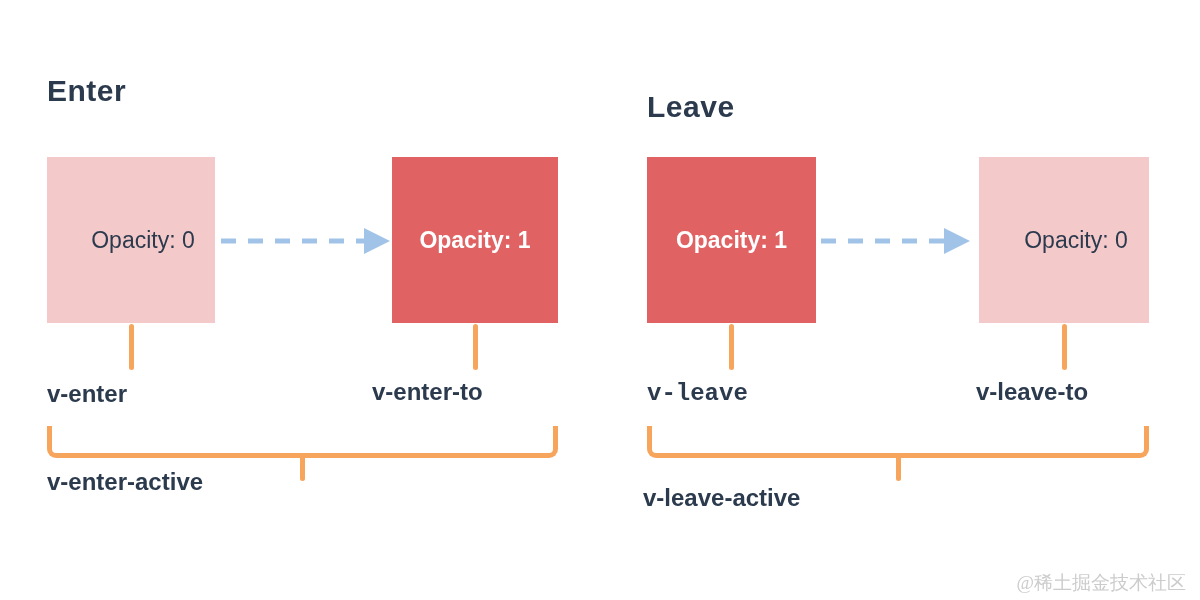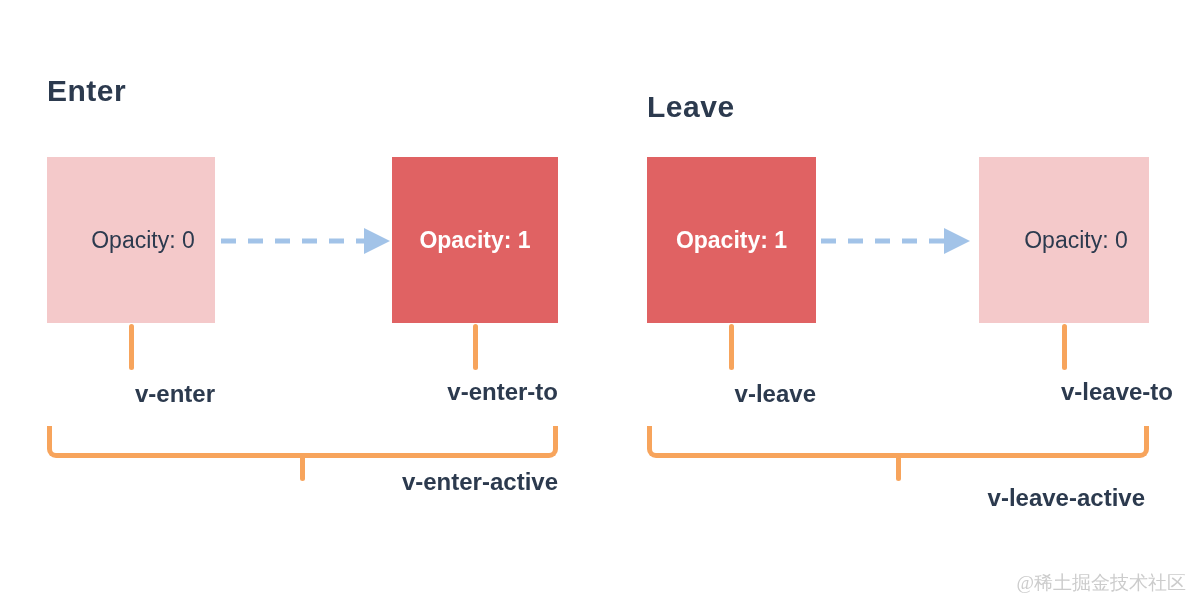--- a/index.html
+++ b/index.html
@@ -36,21 +36,21 @@
   .stem {
     width: 5px;
     background: var(--orange, #f7a45c);
     border-radius: 3px;
   }
 
   .class-label {
     font-size: 24px;
     font-weight: bold;
     color: var(--text, #2c3a4e);
-    text-align: right;
+    text-align: left;
   }
 
   .bracket {
     box-sizing: border-box;
     border-left: 5px solid var(--orange, #f7a45c);
     border-right: 5px solid var(--orange, #f7a45c);
     border-bottom: 5px solid var(--orange, #f7a45c);
     border-radius: 0 0 9px 9px;
   }
 
@@ -78,21 +78,21 @@
 </svg>
 
 <div class="abs state-box red" style="left:392px; top:157px; width:166px; height:166px;">
   <span>Opacity: 1</span>
 </div>
 
 <div class="abs stem" style="left:129px; top:324px; height:46px;"></div>
 <div class="abs stem" style="left:473px; top:324px; height:46px;"></div>
 
 <div class="abs class-label" style="left:47px; top:380px; width:168px;">v-enter</div>
-<div class="abs class-label" style="left:392px; top:378px; width:166px;">v-enter-to</div>
+<div class="abs class-label" style="left:372px; top:378px; width:166px;">v-enter-to</div>
 
 <div class="abs bracket" style="left:47px; top:426px; width:511px; height:32px;"></div>
 <div class="abs stem" style="left:300px; top:455px; height:26px;"></div>
 
 <div class="abs class-label" style="left:47px; top:468px; width:511px;">v-enter-active</div>
 
 <div class="abs section-title" style="left:647px; top:90px; width:502px;">Leave</div>
 
 <div class="abs state-box red" style="left:647px; top:157px; width:169px; height:166px;">
   <span>Opacity: 1</span>
@@ -103,21 +103,21 @@
   <polygon points="126,4 126,30 152,17" style="fill: var(--blue, #a2c3e8);"></polygon>
 </svg>
 
 <div class="abs state-box pink" style="left:979px; top:157px; width:170px; height:166px;">
   <span>Opacity: 0</span>
 </div>
 
 <div class="abs stem" style="left:729px; top:324px; height:46px;"></div>
 <div class="abs stem" style="left:1062px; top:324px; height:46px;"></div>
 
-<div class="abs class-label" style="left:647px; top:380px; width:169px;">v-leave</div>
-<div class="abs class-label" style="left:1003px; top:378px; width:170px;">v-leave-to</div>
+<div class="abs class-label" style="left:647px; top:380px; width:169px;font-family:Liberation Mono, monospace;">v-leave</div>
+<div class="abs class-label" style="left:976px; top:378px; width:170px;">v-leave-to</div>
 
 <div class="abs bracket" style="left:647px; top:426px; width:502px; height:32px;"></div>
 <div class="abs stem" style="left:896px; top:455px; height:26px;"></div>
 
 <div class="abs class-label" style="left:643px; top:484px; width:502px;">v-leave-active</div>
 
 <div class="abs watermark" style="right:14px; top:570px;">@稀土掘金技术社区</div>
 
 </body></html>

